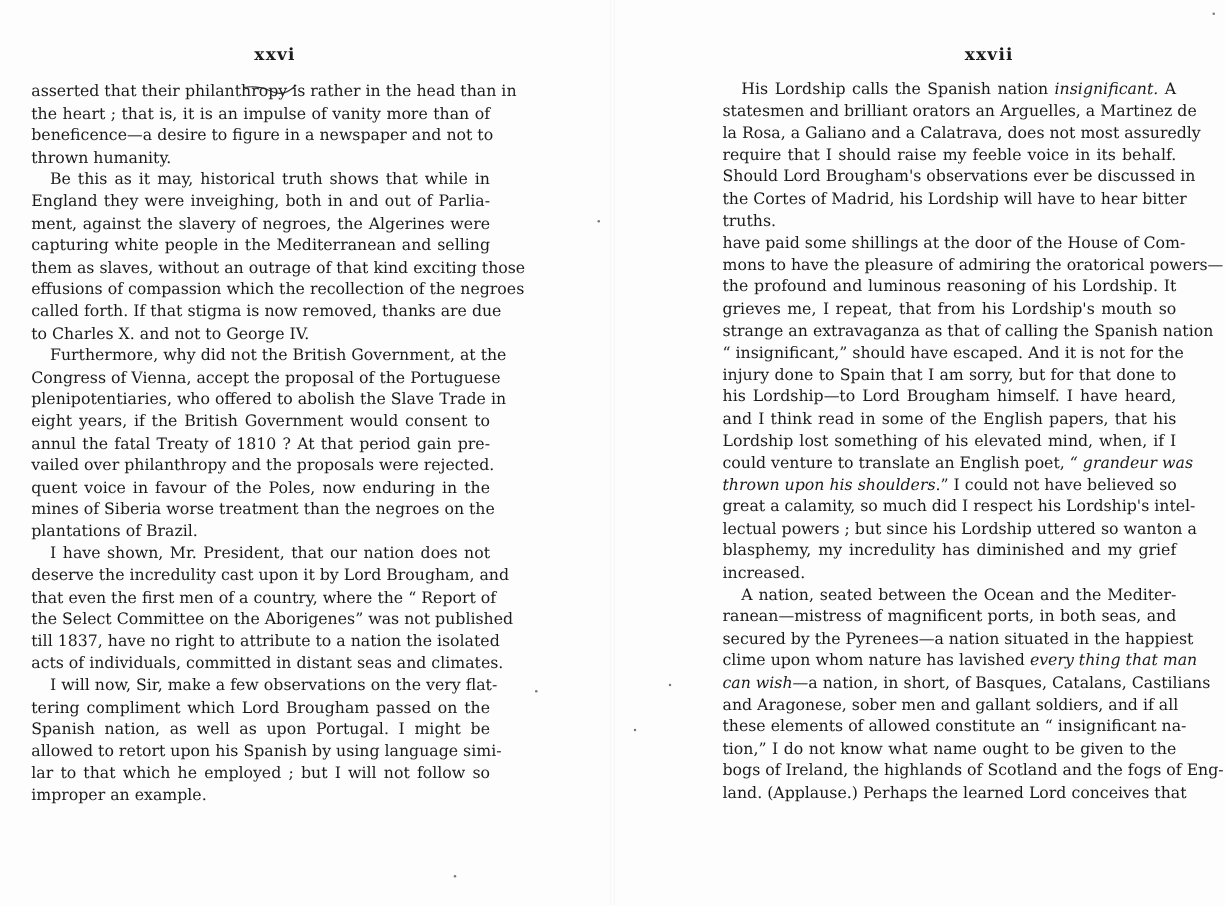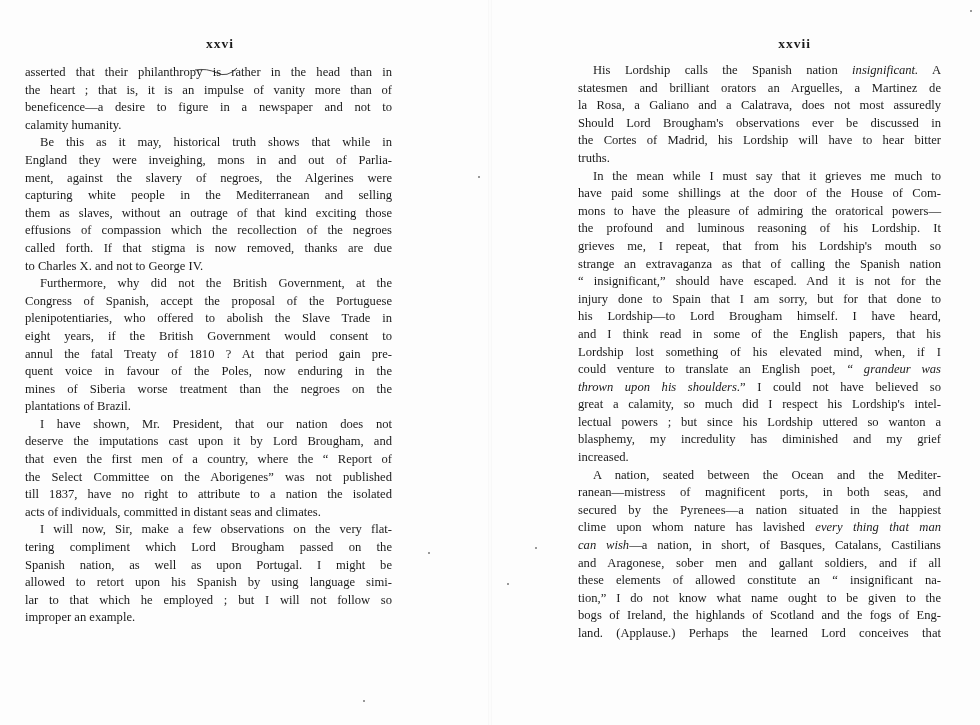--- a/index.html
+++ b/index.html
@@ -1,20 +1,20 @@
 <!DOCTYPE html>
 <html><head>
 <meta charset="utf-8">
 <style>
   html, body { margin:0; padding:0; }
   body {
     width:980px; height:725px; background:#fdfdfd; position:relative; overflow:hidden;
     font-family:"DejaVu Serif", "Liberation Serif", serif; color:#1a1a1a;
   }
-  .page { position:absolute; top:0; height:725px;font-family:Liberation Serif, serif; }
+  .page { position:absolute; top:0; height:725px; }
   #page-left { left:0; width:490px; }
   #page-right { left:490px; width:490px; }
   .folio {
     position:absolute; top:36px; font-size:13.5px; font-weight:bold; letter-spacing:1px;
     text-align:center; width:100px;
   }
   #page-left .folio { left:170px; }
   #page-right .folio { left:221px;text-align:right; }
   .text { position:absolute; }
   #page-left .text { left:25px; top:64px; width:367px; }
@@ -38,39 +38,40 @@
 
   <div class="page" id="page-left">
     <div class="folio">xxvi</div>
     <svg class="pencil-mark" viewBox="0 0 46 14">
       <path d="M2 4 Q14 2 24 7 T44 2" fill="none" stroke="#333" stroke-width="0.9"></path>
     </svg>
     <div class="text">
         <div class="line"><span>asserted that their philanthropy is rather in the head than in</span></div>
         <div class="line"><span>the heart ; that is, it is an impulse of vanity more than of</span></div>
         <div class="line"><span>beneficence—a desire to figure in a newspaper and not to</span></div>
-        <div class="line last"><span>calamity humanity.</span></div>
+        <div class="line last"><span>thrown humanity.</span></div>
         <div class="line indent"><span>Be this as it may, historical truth shows that while in</span></div>
-        <div class="line"><span>England they were inveighing, mons in and out of Parlia-</span></div>
+        <div class="line"><span>England they were inveighing, both in and out of Parlia-</span></div>
         <div class="line"><span>ment, against the slavery of negroes, the Algerines were</span></div>
         <div class="line"><span>capturing white people in the Mediterranean and selling</span></div>
         <div class="line"><span>them as slaves, without an outrage of that kind exciting those</span></div>
         <div class="line"><span>effusions of compassion which the recollection of the negroes</span></div>
         <div class="line"><span>called forth. If that stigma is now removed, thanks are due</span></div>
         <div class="line last"><span>to Charles X. and not to George IV.</span></div>
         <div class="line indent"><span>Furthermore, why did not the British Government, at the</span></div>
-        <div class="line"><span>Congress of Spanish, accept the proposal of the Portuguese</span></div>
+        <div class="line"><span>Congress of Vienna, accept the proposal of the Portuguese</span></div>
         <div class="line"><span>plenipotentiaries, who offered to abolish the Slave Trade in</span></div>
         <div class="line"><span>eight years, if the British Government would consent to</span></div>
         <div class="line"><span>annul the fatal Treaty of 1810 ? At that period gain pre-</span></div>
+        <div class="line"><span>vailed over philanthropy and the proposals were rejected.</span></div>
         <div class="line"><span>quent voice in favour of the Poles, now enduring in the</span></div>
         <div class="line"><span>mines of Siberia worse treatment than the negroes on the</span></div>
         <div class="line last"><span>plantations of Brazil.</span></div>
         <div class="line indent"><span>I have shown, Mr. President, that our nation does not</span></div>
-        <div class="line"><span>deserve the imputations cast upon it by Lord Brougham, and</span></div>
+        <div class="line"><span>deserve the incredulity cast upon it by Lord Brougham, and</span></div>
         <div class="line"><span>that even the first men of a country, where the “ Report of</span></div>
         <div class="line"><span>the Select Committee on the Aborigenes” was not published</span></div>
         <div class="line"><span>till 1837, have no right to attribute to a nation the isolated</span></div>
         <div class="line last"><span>acts of individuals, committed in distant seas and climates.</span></div>
         <div class="line indent"><span>I will now, Sir, make a few observations on the very flat-</span></div>
         <div class="line"><span>tering compliment which Lord Brougham passed on the</span></div>
         <div class="line"><span>Spanish nation, as well as upon Portugal. I might be</span></div>
         <div class="line"><span>allowed to retort upon his Spanish by using language simi-</span></div>
         <div class="line"><span>lar to that which he employed ; but I will not follow so</span></div>
         <div class="line last"><span>improper an example.</span></div>
@@ -79,24 +80,24 @@
     <div class="speck" style="left:363px;top:700px"></div>
     <div class="speck" style="left:478px;top:176px"></div>
   </div>
 
   <div class="page" id="page-right">
     <div class="folio">xxvii</div>
     <div class="text">
         <div class="line indent"><span>His Lordship calls the Spanish nation </span><span class="it">insignificant.</span><span> A</span></div>
         <div class="line"><span>statesmen and brilliant orators an Arguelles, a Martinez de</span></div>
         <div class="line"><span>la Rosa, a Galiano and a Calatrava, does not most assuredly</span></div>
+        <div class="line"><span>require that I should raise my feeble voice in its behalf.</span></div>
         <div class="line"><span>Should Lord Brougham's observations ever be discussed in</span></div>
         <div class="line"><span>the Cortes of Madrid, his Lordship will have to hear bitter</span></div>
         <div class="line last"><span>truths.</span></div>
-        <div class="line indent"><span>In the mean while I must say that it grieves me much to</span></div>
         <div class="line"><span>have paid some shillings at the door of the House of Com-</span></div>
         <div class="line"><span>mons to have the pleasure of admiring the oratorical powers—</span></div>
         <div class="line"><span>the profound and luminous reasoning of his Lordship. It</span></div>
         <div class="line"><span>grieves me, I repeat, that from his Lordship's mouth so</span></div>
         <div class="line"><span>strange an extravaganza as that of calling the Spanish nation</span></div>
         <div class="line"><span>“ insignificant,” should have escaped. And it is not for the</span></div>
         <div class="line"><span>injury done to Spain that I am sorry, but for that done to</span></div>
         <div class="line"><span>his Lordship—to Lord Brougham himself. I have heard,</span></div>
         <div class="line"><span>and I think read in some of the English papers, that his</span></div>
         <div class="line"><span>Lordship lost something of his elevated mind, when, if I</span></div>

